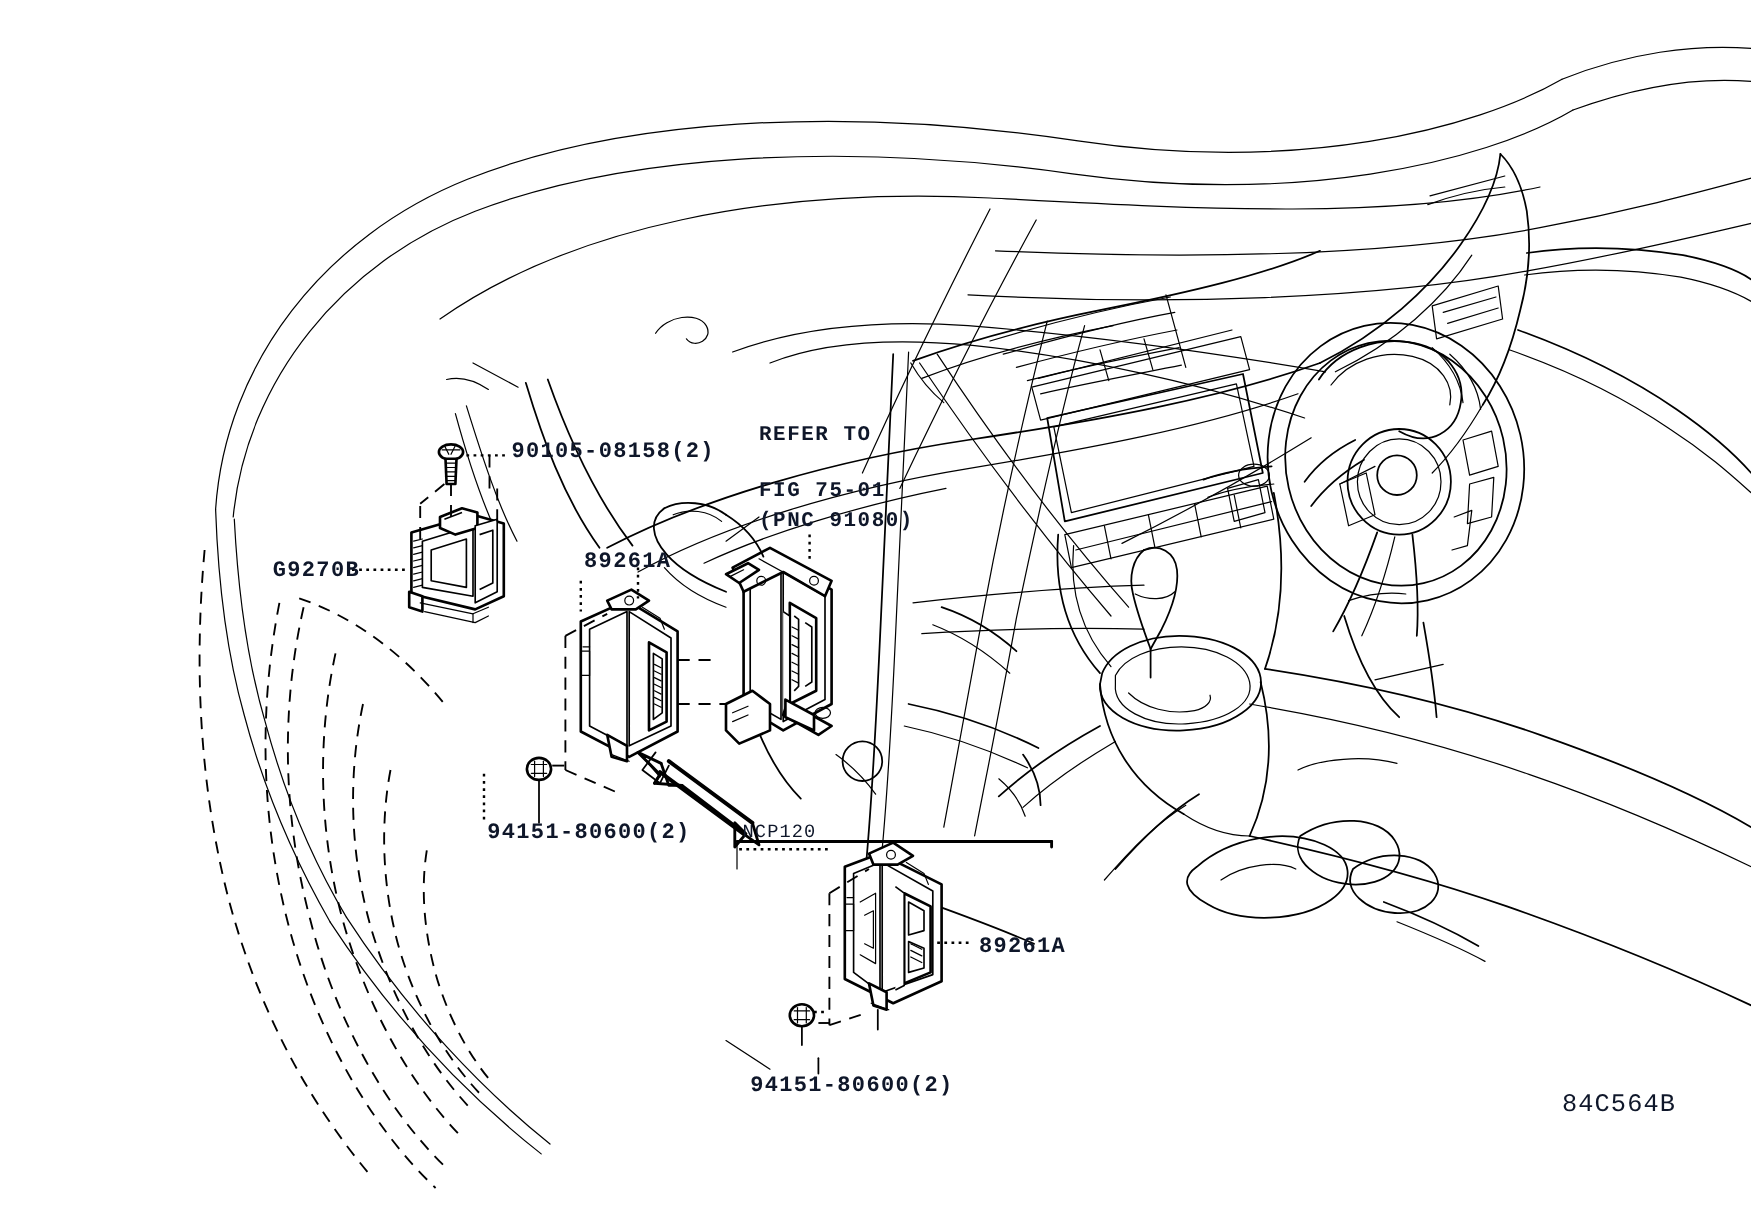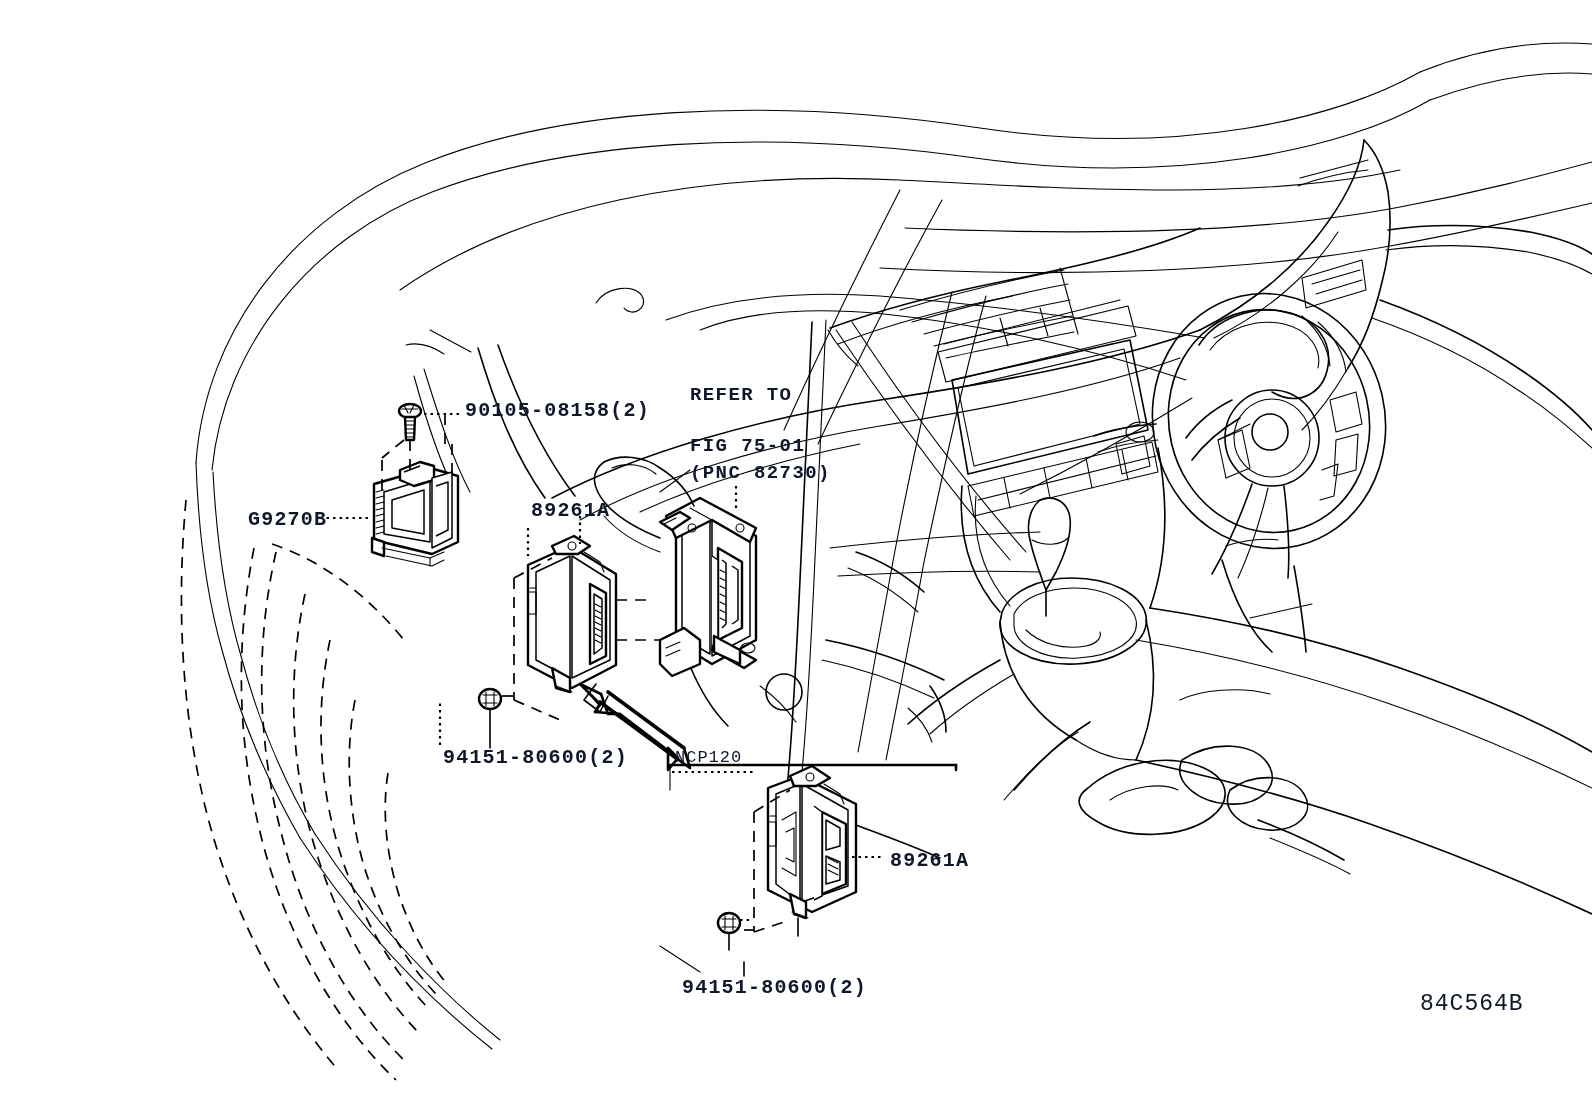--- a/index.html
+++ b/index.html
@@ -432,21 +432,21 @@
     <g>
       <path class="dot" d="M320,518 L372,518"></path>
       <path class="dot" d="M580,516 L580,544"></path>
     </g>
 
   </svg>
 
   <div class="lbl big" style="left:465px;top:399px;">90105-08158(2)</div>
   <div class="lbl ref" style="left:690px;top:382px;">REFER TO</div>
   <div class="lbl ref" style="left:690px;top:433px;">FIG 75-01</div>
-  <div class="lbl ref" style="left:690px;top:460px;">(PNC 82730)</div>
+  <div class="lbl ref" style="left:690px;top:460px;">(PNC 91080)</div>
   <div class="lbl big" style="left:248px;top:508px;">G9270B</div>
   <div class="lbl big" style="left:531px;top:499px;">89261A</div>
   <div class="lbl big" style="left:443px;top:746px;">94151-80600(2)</div>
   <div class="lbl thin" style="left:675px;top:748px;">NCP120</div>
   <div class="lbl big" style="left:890px;top:849px;">89261A</div>
   <div class="lbl big" style="left:682px;top:976px;">94151-80600(2)</div>
   <div class="lbl code" style="left:1420px;top:991px;">84C564B</div>
 
 </div>
 

